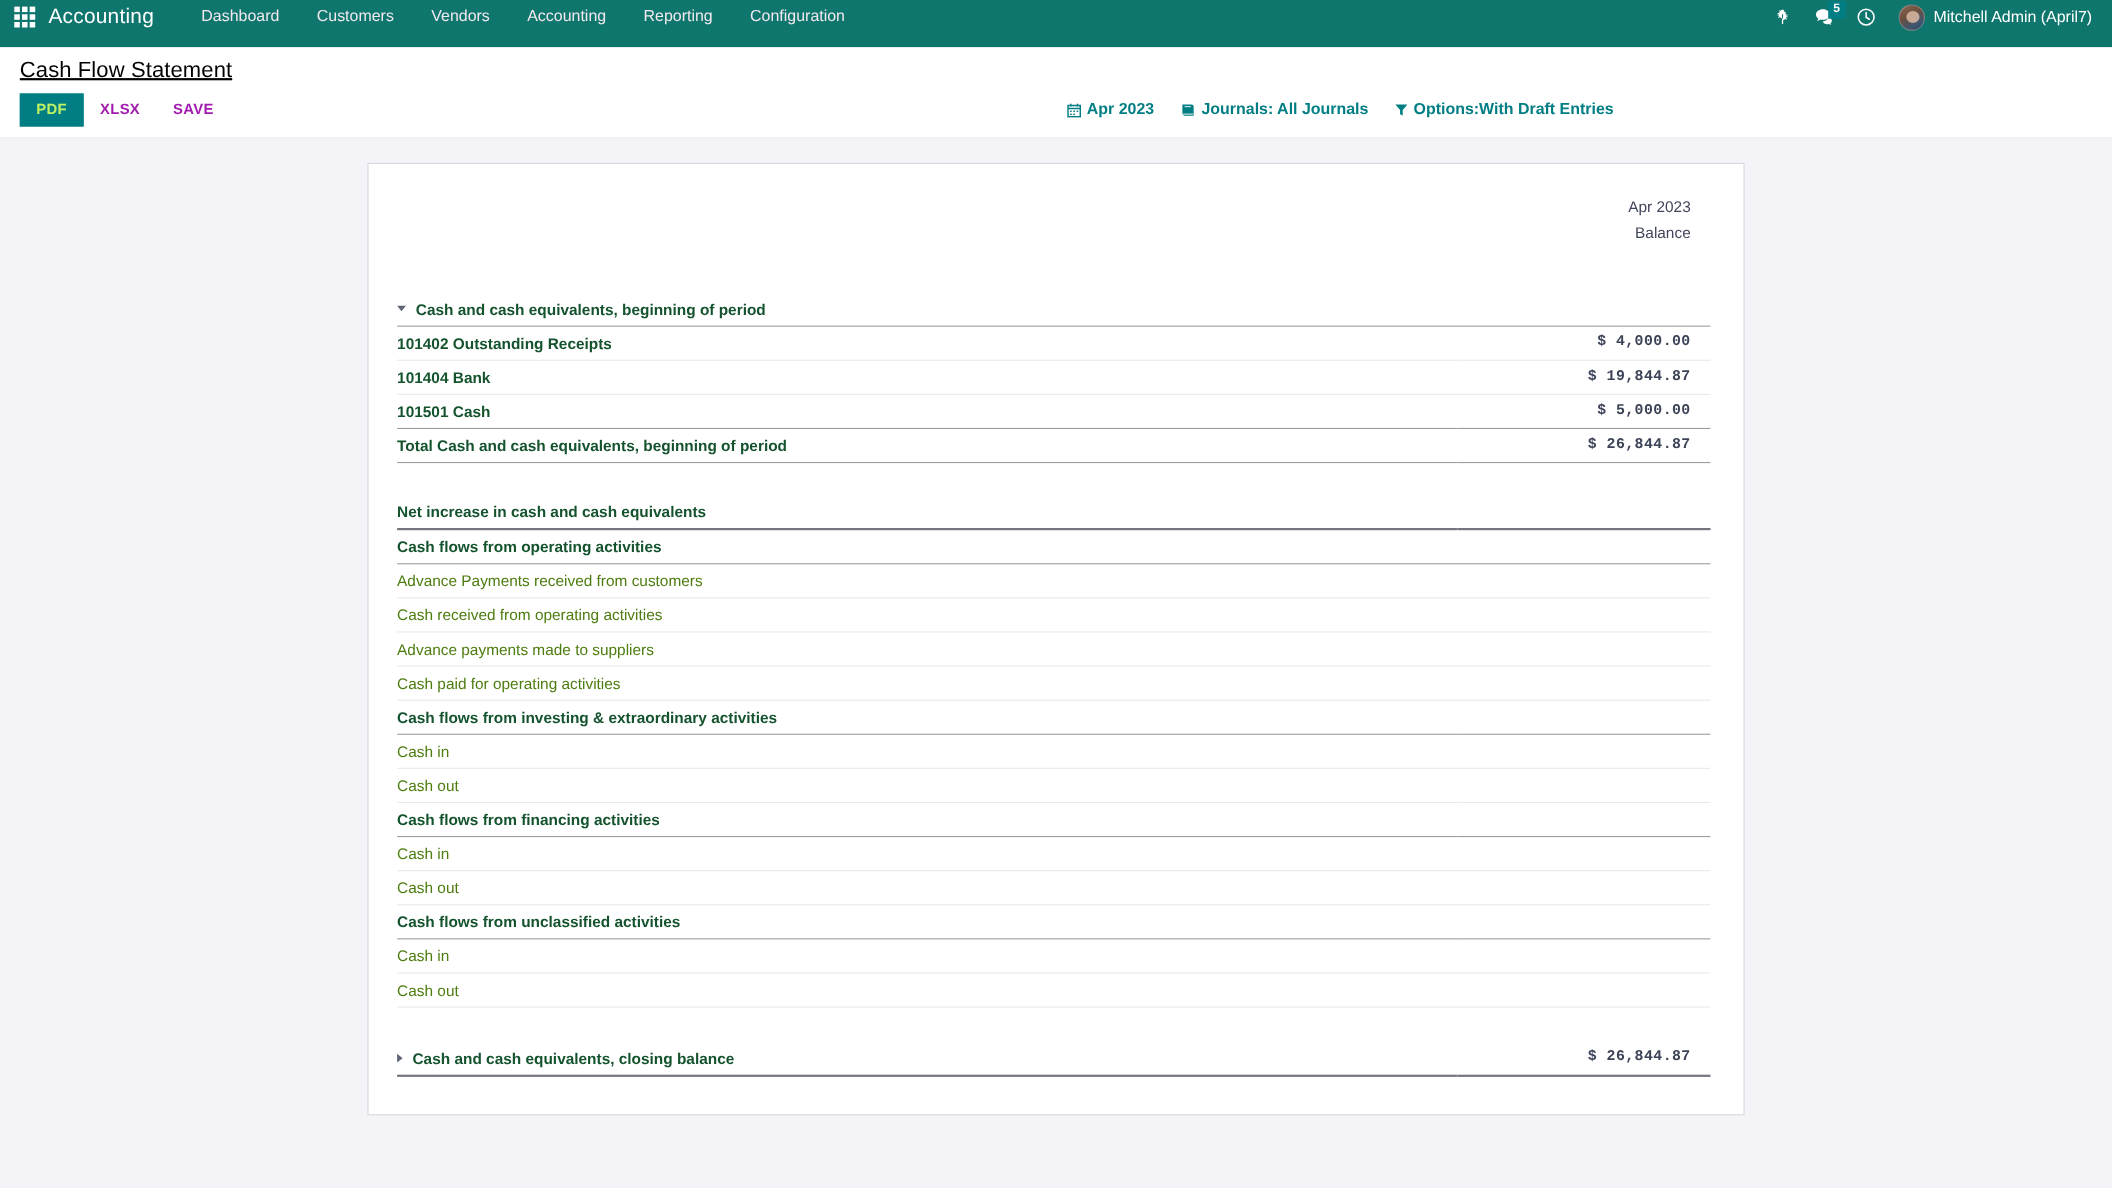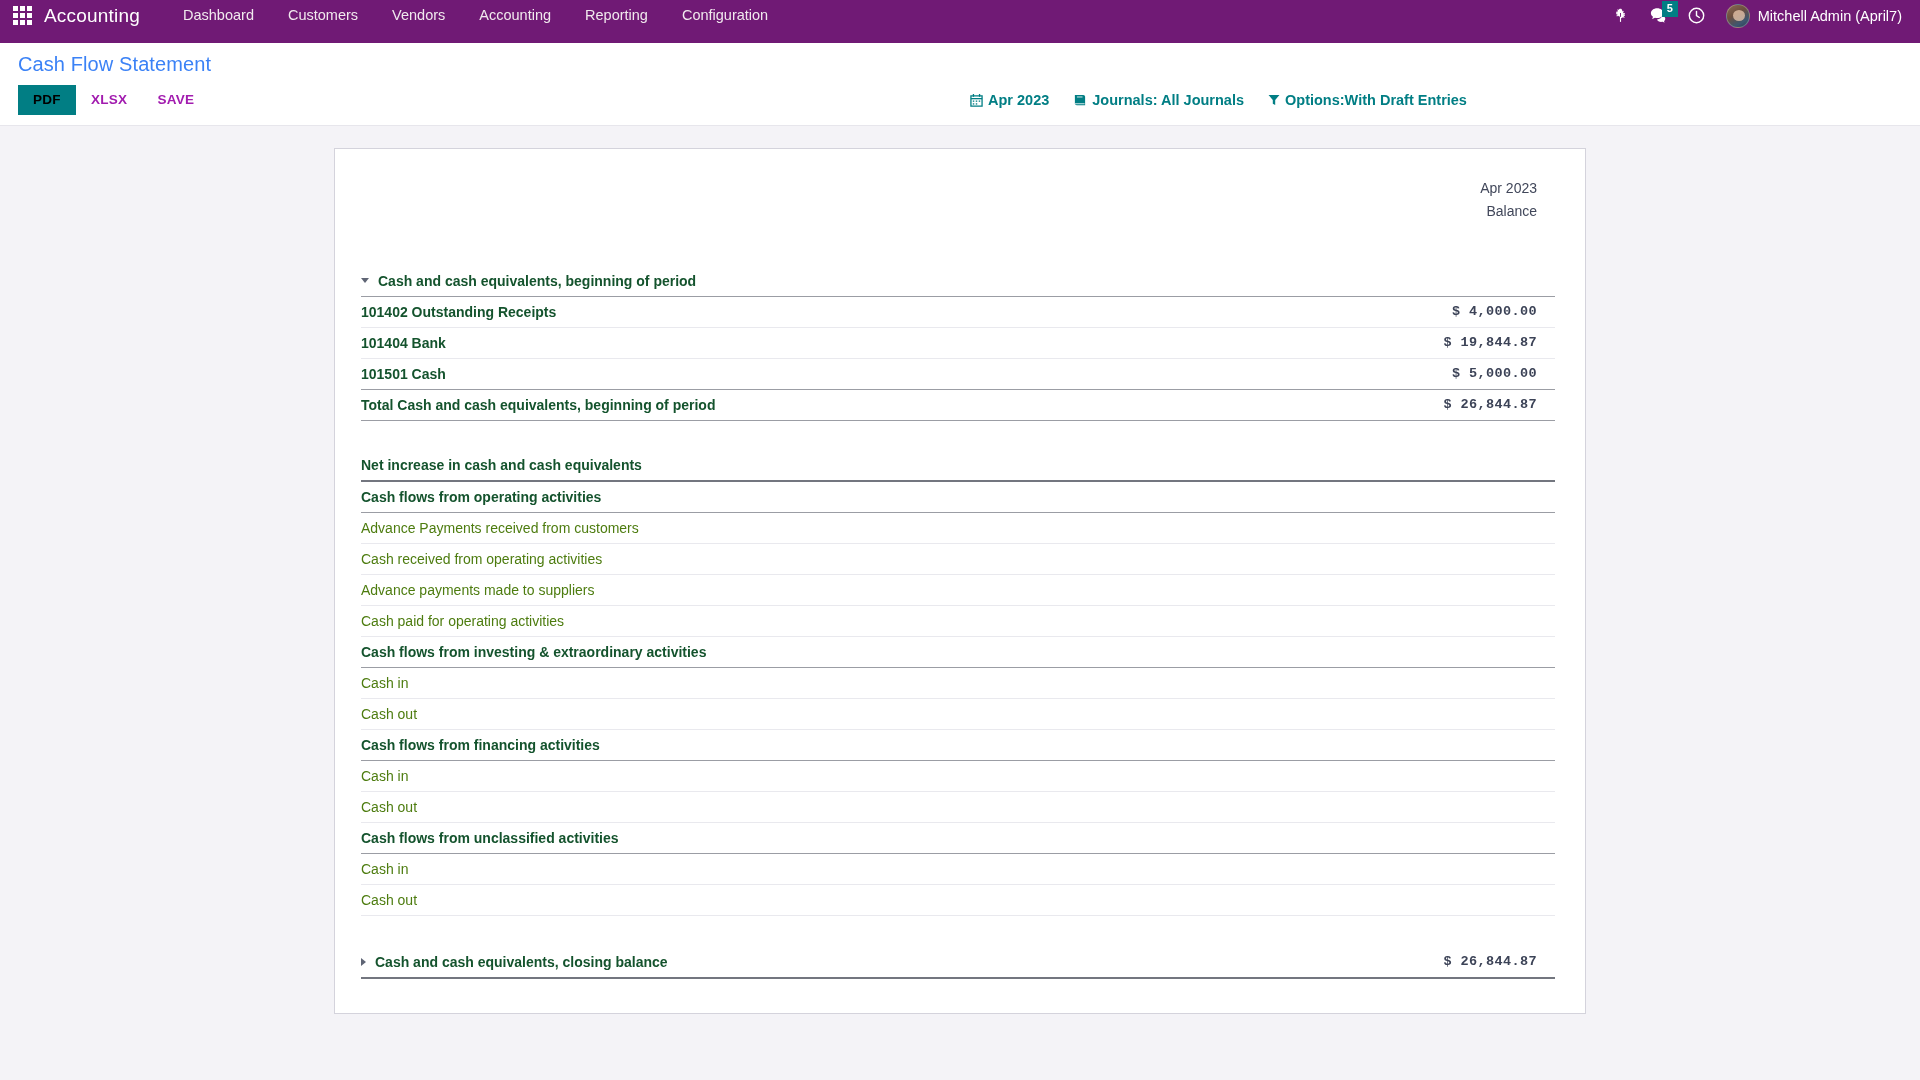--- a/index.html
+++ b/index.html
@@ -8,21 +8,21 @@
     margin: 0; padding: 0;
     width: 1920px; height: 1080px;
     background: #f4f3f7;
     font-family: "Liberation Sans", sans-serif;
     overflow: hidden;
   }
 
   
   .navbar {
     height: 43px;
-    background: #701a75;
+    background: #0f766e;
     display: flex;
     align-items: center;
     padding: 0 14px 12px 0;
     color: #ffffff;
     position: relative;
   }
   .apps-btn {
     width: 44px; height: 43px;
     display: flex; align-items: center; justify-content: center;
     cursor: pointer;
@@ -98,30 +98,31 @@
 
   
   .control-panel {
     background: #ffffff;
     border-bottom: 1px solid #e7e6ec;
     padding: 7px 0 10px 0;
     position: relative;
   }
   .cp-title {
     font-size: 20px;
-    color: #3b82f6;
+    color: #000000;
     font-weight: 400;
     padding: 3px 0 9px 18px;
     letter-spacing: .1px;
+    text-decoration: underline;
   }
   .cp-row { display: flex; align-items: center; padding-left: 18px; position: relative; height: 30px; }
   .btn-group { display: flex; align-items: center; gap: 0; }
   .btn-primary {
     background: #017e84;
-    color: #000000;
+    color: #bef264;
     font-size: 13.5px;
     font-weight: 700;
     padding: 6px 14px;
     border: 1px solid #017e84;
     cursor: pointer;
     letter-spacing: .3px;
     line-height: 1.15;
   }
   .btn-flat {
     background: transparent;

